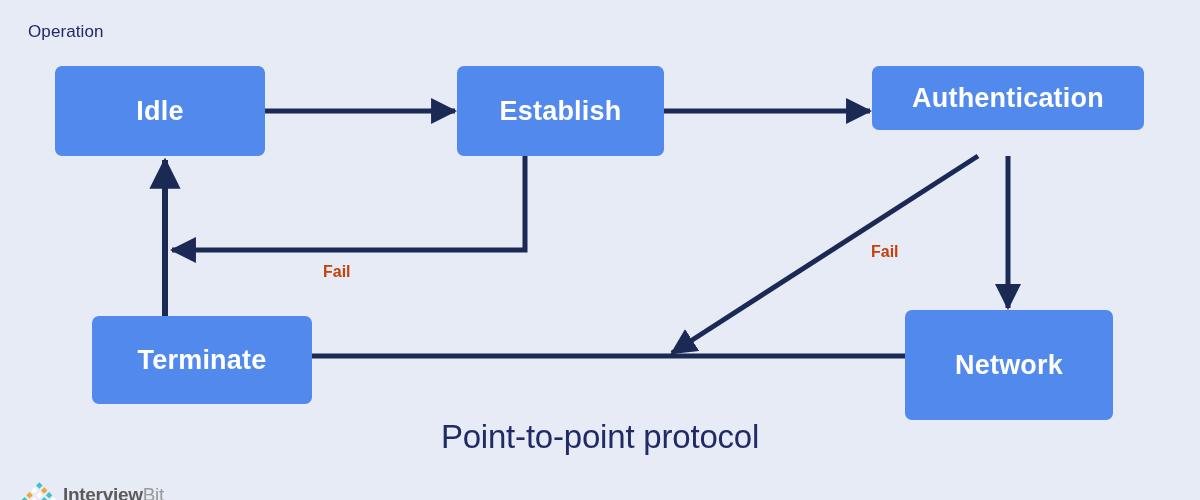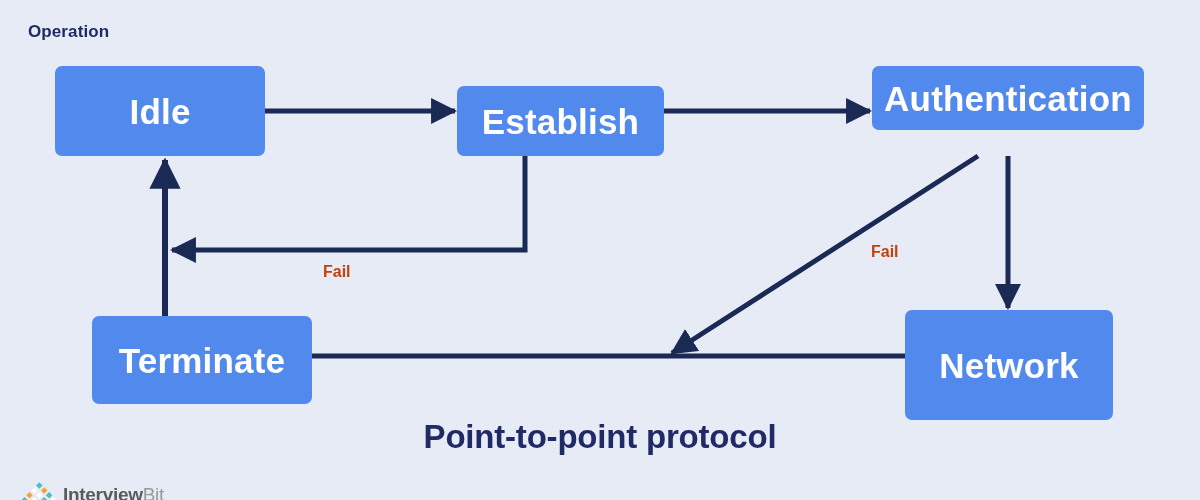--- a/index.html
+++ b/index.html
@@ -20,47 +20,47 @@
     height: 500px;
     background: #e7ebf5;
   }
 
   
   .operation-label {
     position: absolute;
     left: 28px;
     top: 22px;
     font-size: 17px;
-    font-weight: 700;
+    font-weight: 400;
     color: #1f2a66;
     letter-spacing: 0.1px;
     white-space: nowrap;
   }
 
   
   .node {
     position: absolute;
     background: #5289ed;
     border-radius: 7px;
     display: flex;
     align-items: center;
     justify-content: center;
     box-sizing: border-box;
   }
   .node-label {
     color: #ffffff;
     font-weight: 700;
-    font-size: 35px;
+    font-size: 27px;
     letter-spacing: 0.2px;
     white-space: nowrap;
     line-height: 1;
   }
 
   #node-idle          { left: 55px;  top: 66px;  width: 210px; height: 90px; }
-  #node-establish     { left: 457px; top: 66px;  width: 207px; height: 70px; margin-top: 20px; }
+  #node-establish     { left: 457px; top: 66px;  width: 207px; height: 90px; }
   #node-authentication{ left: 872px; top: 66px;  width: 272px; height: 64px; }
   #node-terminate     { left: 57px;  top: 316px; width: 220px; height: 88px; margin-left: 35px; }
   #node-network       { left: 905px; top: 310px; width: 208px; height: 110px; }
 
   
   .edges {
     position: absolute;
     left: 0;
     top: 0;
     width: 1200px;
@@ -80,21 +80,21 @@
   #label-fail-auth      { left: 871px; top: 243px; }
 
   
   .diagram-title {
     position: absolute;
     left: 0;
     right: 0;
     top: 418px;
     text-align: center;
     font-size: 33px;
-    font-weight: 700;
+    font-weight: 400;
     color: #1f2a66;
     letter-spacing: -0.2px;
   }
 
   
   .brand {
     position: absolute;
     left: 22px;
     top: 482px;
     display: flex;

